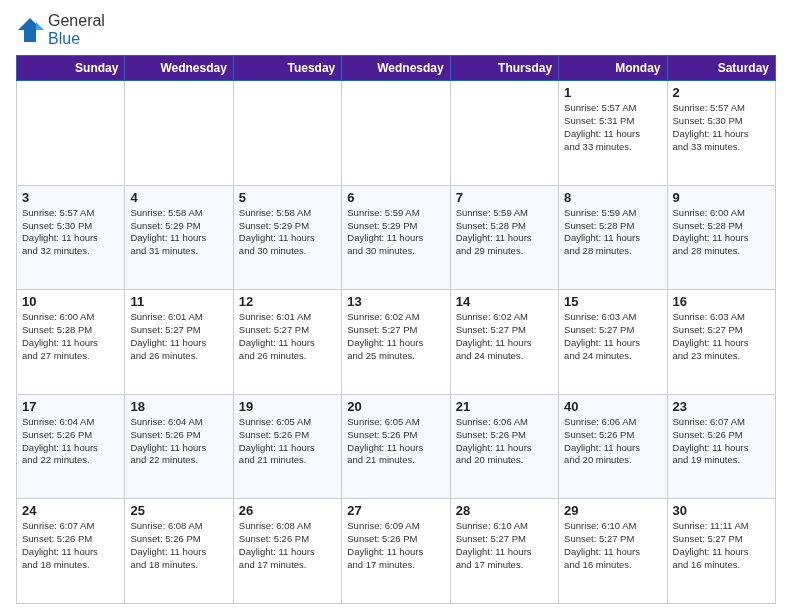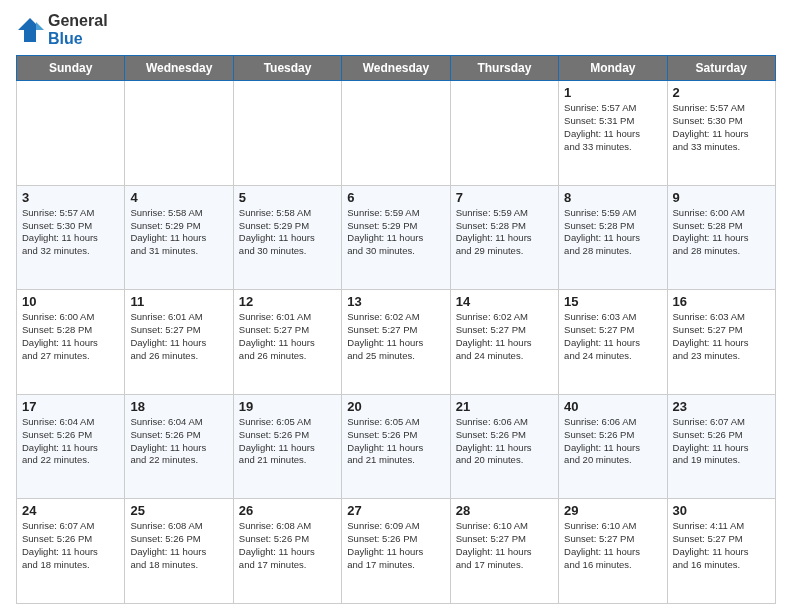--- a/index.html
+++ b/index.html
@@ -23,21 +23,21 @@
       align-items: flex-start;
       margin-bottom: 8px;
     }
     .logo {
       display: flex;
       align-items: center;
       gap: 4px;
     }
     .logo-text {
       font-size: 16px;
-      font-weight: bold;
+      font-weight: normal;
       line-height: 1.1;
     }
     .logo-general { color: #333; }
     .logo-blue { color: #1a6bb5; }
     .logo-icon {
       width: 28px;
       height: 28px;
     }
     .title-block {
       text-align: right;
@@ -54,23 +54,23 @@
       margin-top: 2px;
     }
     .calendar {
       flex: 1;
       border: 1px solid #ccc;
       border-collapse: collapse;
       width: 100%;
       table-layout: fixed;
     }
     .calendar th {
-      background: #737373;
+      background: #4c1d95;
       color: #fff;
-      text-align: center;
+      text-align: right;
       padding: 5px 6px;
       font-size: 12px;
       font-weight: bold;
       border: 1px solid #1a6bb5;
     }
     .calendar td {
       vertical-align: top;
       padding: 4px 5px;
       border: 1px solid #ccc;
       font-size: 10px;
@@ -340,21 +340,21 @@
           </td>
           <td>
             <span class="day-num">29</span>
             <div class="day-info" style="white-space: pre-line;">Sunrise: 6:10 AM
 Sunset: 5:27 PM
 Daylight: 11 hours
 and 16 minutes.</div>
           </td>
           <td>
             <span class="day-num">30</span>
-            <div class="day-info" style="white-space: pre-line;">Sunrise: 4:11 AM
+            <div class="day-info" style="white-space: pre-line;">Sunrise: 11:11 AM
 Sunset: 5:27 PM
 Daylight: 11 hours
 and 16 minutes.</div>
           </td>
         </tr>
       </tbody>
   </table>
 </div>
 
 </body></html>

